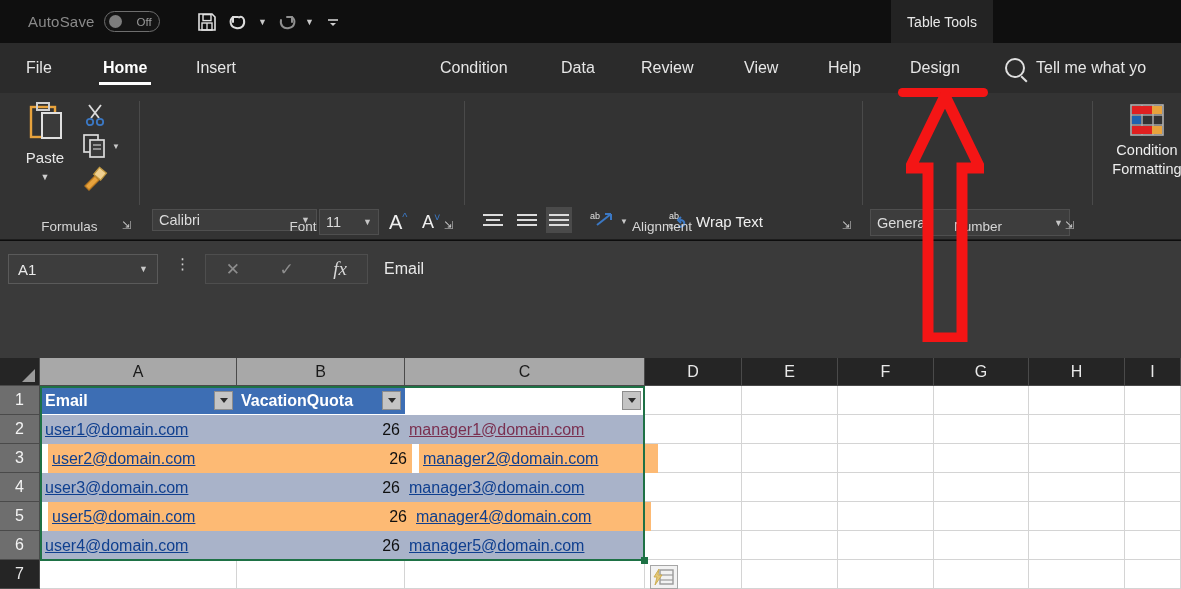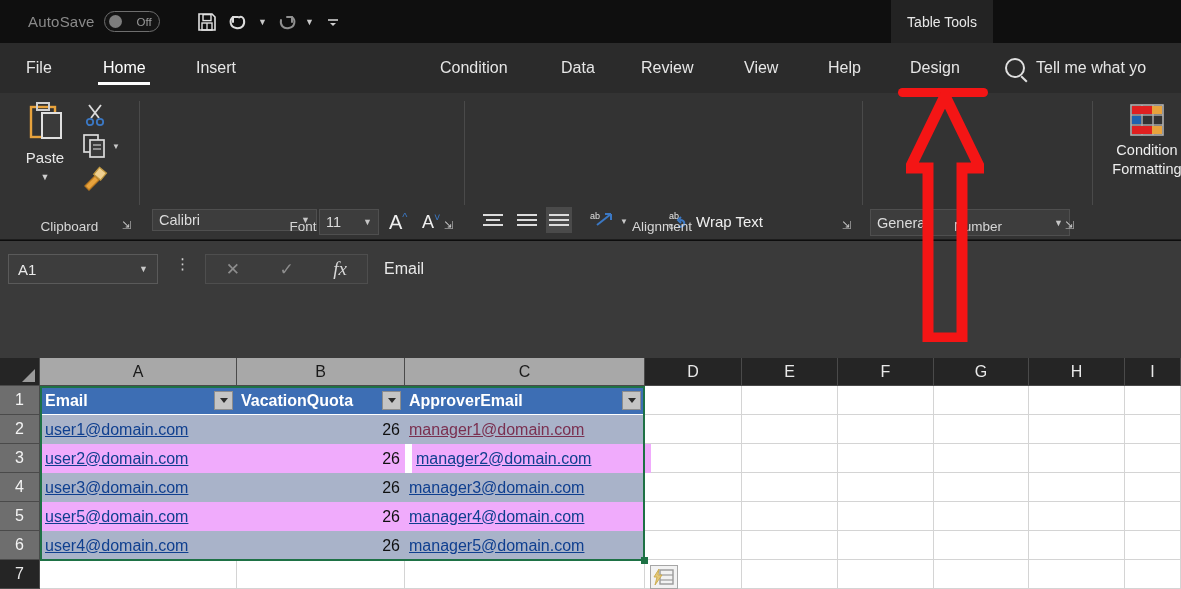--- a/index.html
+++ b/index.html
@@ -54,21 +54,21 @@
   
   .tabstrip {
     position: absolute; left: 0; top: 43px; width: 1181px; height: 50px;
     background: #2b2b2b;
   }
   .tab {
     position: absolute; top: 0; height: 50px;
     display: flex; align-items: center; justify-content: center;
     color: #e6e6e6; font-size: 16px; padding: 0 4px;
   }
-  .tab.active { font-weight: normal; color: #ffffff; }
+  .tab.active { font-weight: bold; color: #ffffff; }
   .tab.active::after {
     content: ""; position: absolute; bottom: 8px; left: 50%;
     transform: translateX(-50%);
     width: 52px; height: 3px; background: #ffffff;
   }
   .tellme {
     position: absolute; left: 1005px; top: 0; height: 50px;
     display: flex; align-items: center; gap: 11px;
     color: #e6e6e6; font-size: 16px; white-space: nowrap;
   }
@@ -213,21 +213,21 @@
   .rowhead.sel { background: #6e6e6e; color: #f4f4f4; }
   .cell {
     position: absolute; display: flex; align-items: center;
     font-size: 16px; padding: 0 4px; overflow: hidden; white-space: nowrap;
   }
   .cell.blank { background: #ffffff; border-right: 1px solid #d4d4d4; border-bottom: 1px solid #d4d4d4; }
   .cell.hdr {
     background: #3d6eb4; color: #ffffff; font-weight: bold;
   }
   .cell.band-a { background: #a9b3c9; }
-  .cell.band-b { background: #f0abfc; }
+  .cell.band-b { background: #fdba74; margin-left: 7px; }
   .cell.num { justify-content: flex-end; color: #101010; padding-right: 5px; }
   .link { color: #0f3f8f; text-decoration: underline; }
   .link.visited { color: #7a3050; text-decoration: underline; }
   .filter-btn {
     position: absolute; width: 19px; height: 19px;
     background: #c4c4c4; border: 1px solid #8d8d8d;
     display: flex; align-items: center; justify-content: center;
   }
   .filter-btn::after {
     content: ""; width: 0; height: 0;
@@ -347,21 +347,21 @@
     </span>
 
     <span class="mini-btn" style="left:82px; top:73px">
       <svg width="26" height="26" viewBox="0 0 26 26">
           <path d="M3 20 L13 10 L17 14 L7 24 Z" fill="#e8a33d" stroke="#b87820" stroke-width="1.3"></path>
           <rect x="14" y="3" width="9" height="9" transform="rotate(40 18 7)" fill="#f0d090" stroke="#c09840" stroke-width="1.3"></rect>
         </svg>
     </span>
 
     <span class="grp-sep" style="left:139px"></span>
-    <span class="grp-label" style="left:0; width:139px">Clipboard</span>
+    <span class="grp-label" style="left:0; width:139px">Formulas</span>
     <span class="dialog-launcher" style="left:120px">⇲</span>
 
     <div class="combo" style="left:152px; top:116px; width:165px; height:22px">
       <span class="cv">Calibri</span>
       <span class="cc">▼</span>
     </div>
     <div class="combo" style="left:319px; top:116px; width:60px; height:26px">
       <span class="cv">11</span>
       <span class="cc">▼</span>
     </div>
@@ -642,21 +642,20 @@
     <div class="cell blank" style="left:405px; top:202px; width:240px;height:29px"></div>
     <div class="cell blank" style="left:645px; top:202px; width:97px; height:29px"></div>
     <div class="cell blank" style="left:742px; top:202px; width:96px; height:29px"></div>
     <div class="cell blank" style="left:838px; top:202px; width:96px; height:29px"></div>
     <div class="cell blank" style="left:934px; top:202px; width:95px; height:29px"></div>
     <div class="cell blank" style="left:1029px;top:202px; width:96px; height:29px"></div>
     <div class="cell blank" style="left:1125px;top:202px; width:56px; height:29px"></div>
 
     <div class="cell hdr" style="left:41px;  top:29px; width:196px; height:27px">Email</div>
     <div class="cell hdr" style="left:237px; top:29px; width:168px; height:27px">VacationQuota</div>
-    <div class="cell hdr" style="left:405px; top:29px; width:239px; height:27px">ApproverEmail</div>
     <div class="filter-btn" style="left:214px; top:33px"></div>
     <div class="filter-btn" style="left:382px; top:33px"></div>
     <div class="filter-btn" style="left:622px; top:33px"></div>
 
     <div class="cell band-a" style="left:41px;  top:57px; width:196px; height:29px">
       <span class="link">user1@domain.com</span>
     </div>
     <div class="cell band-a num" style="left:237px; top:57px; width:168px; height:29px">26</div>
     <div class="cell band-a" style="left:405px; top:57px; width:239px; height:29px">
       <span class="link visited">manager1@domain.com</span>

